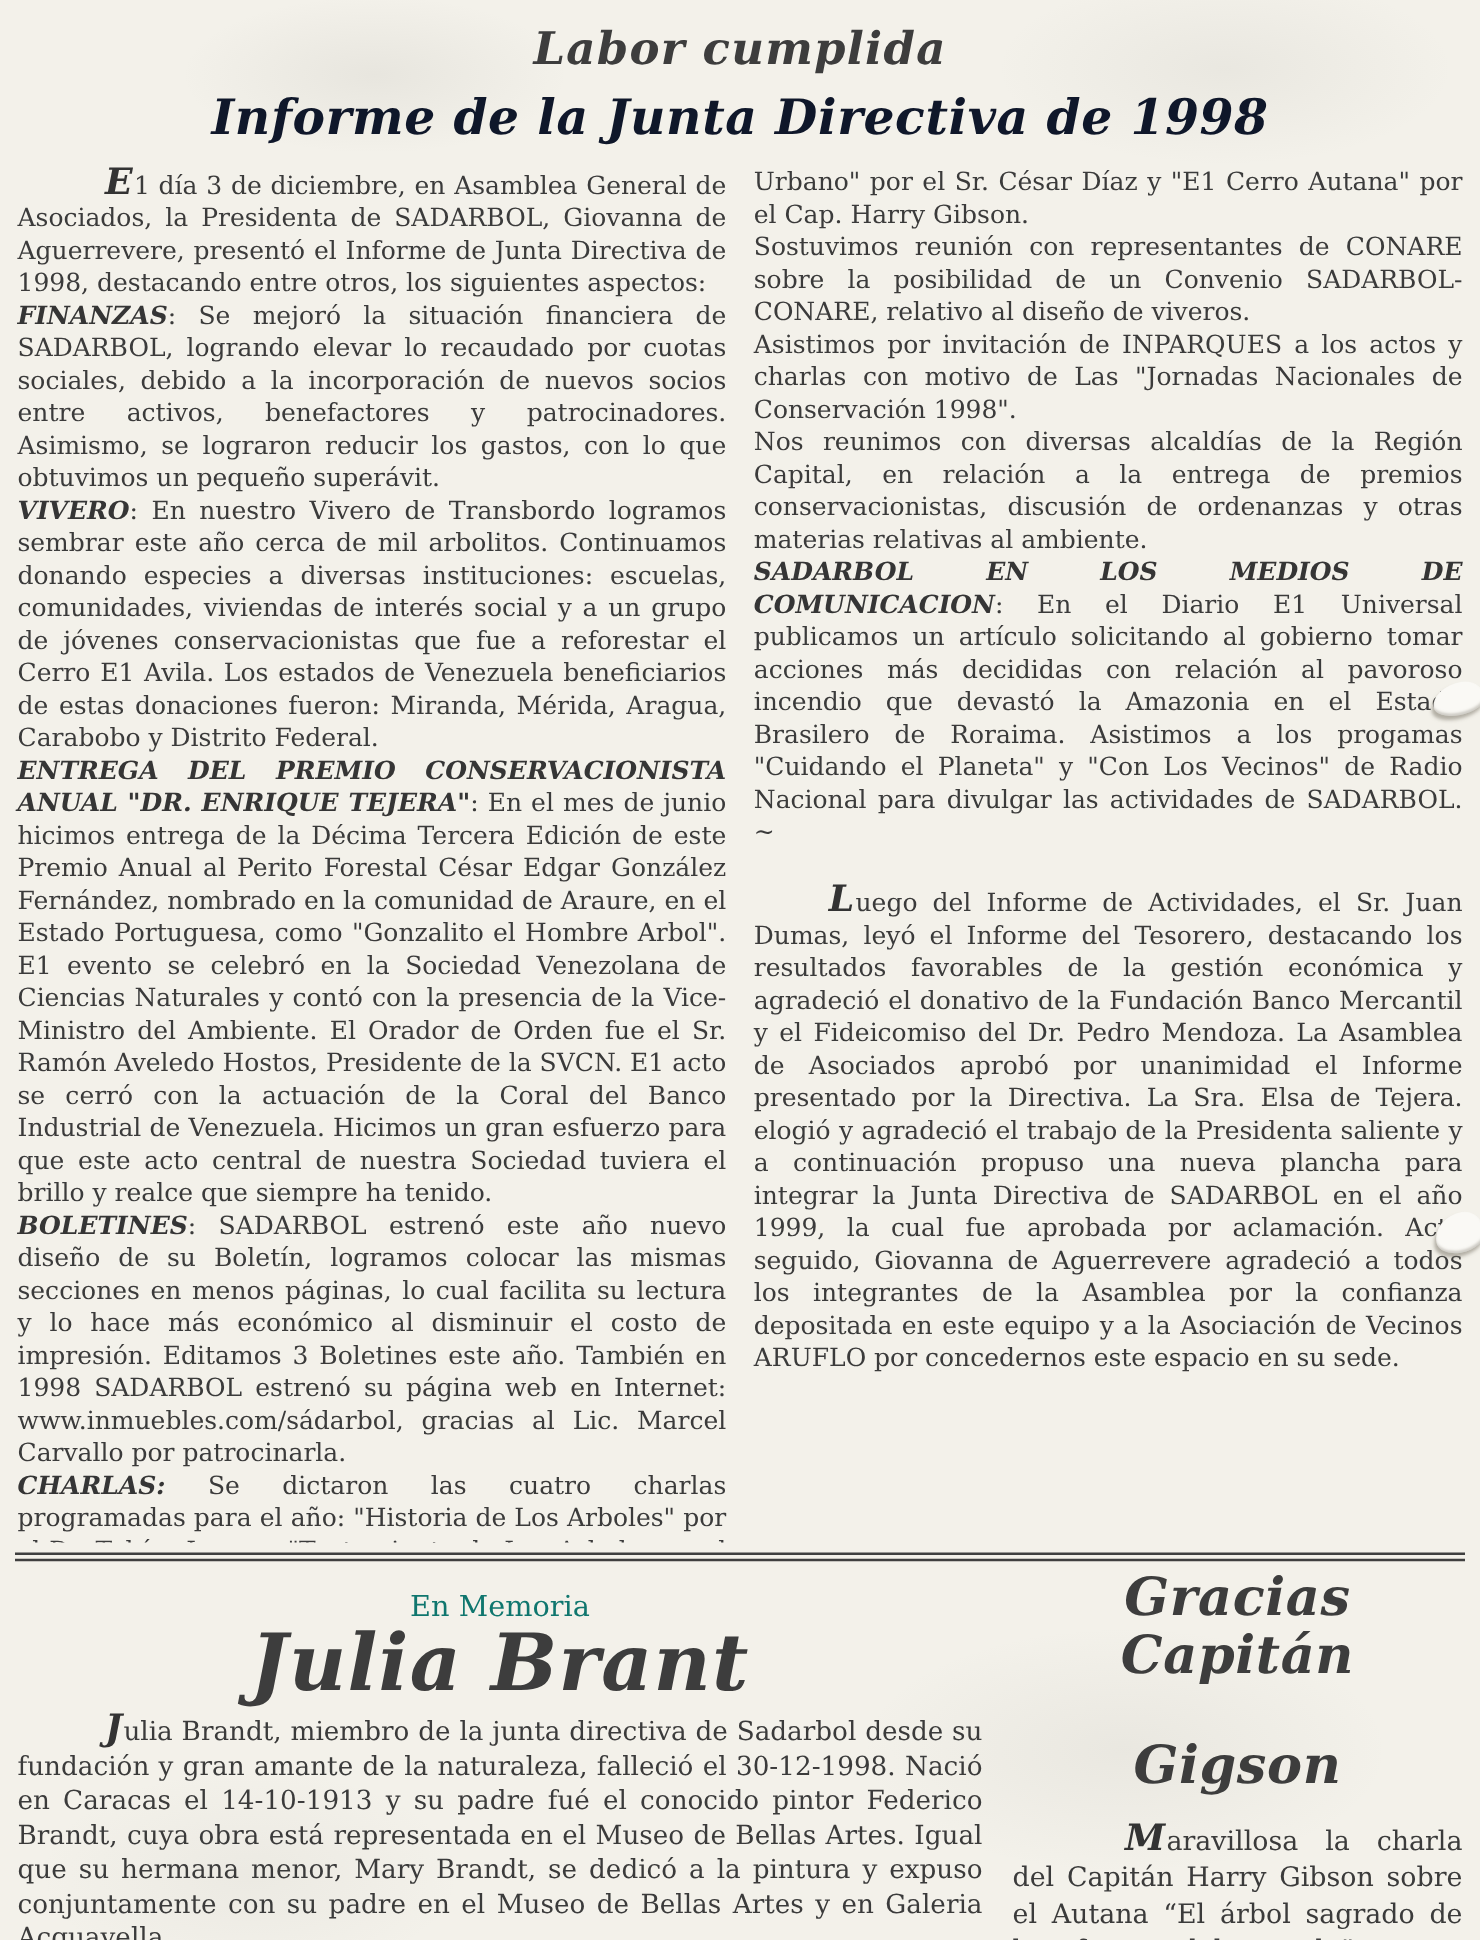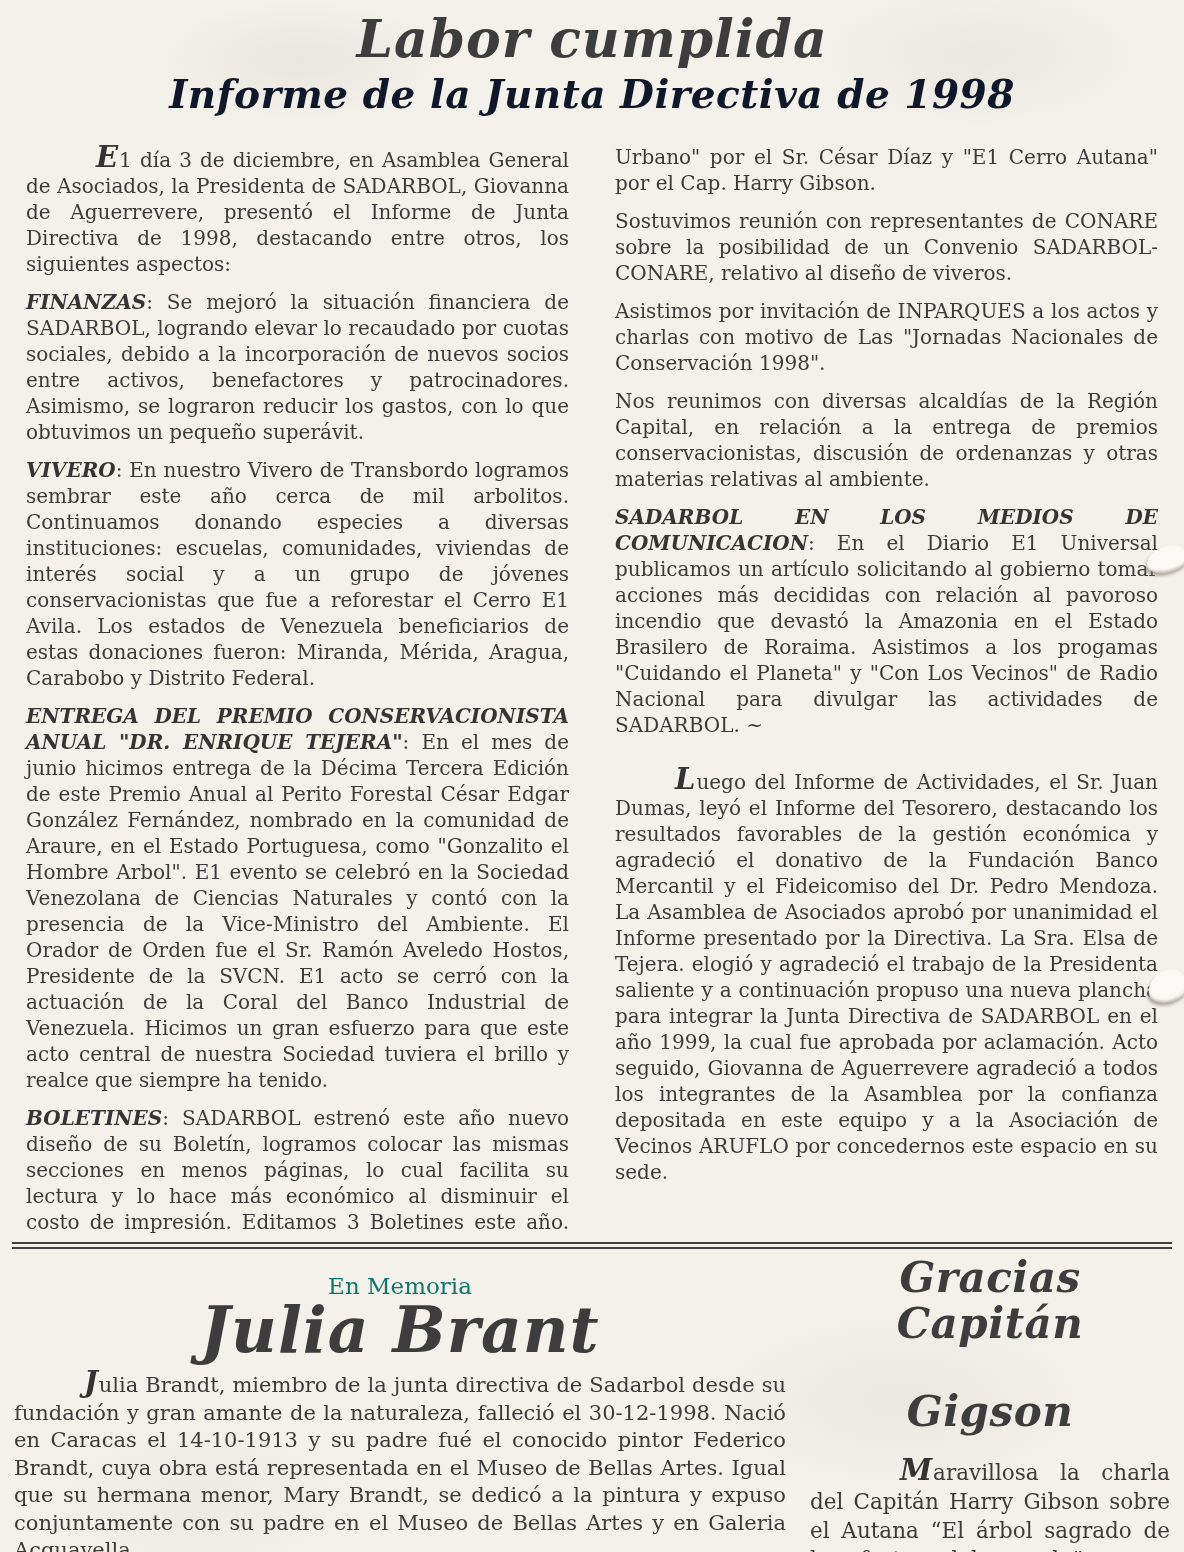--- a/index.html
+++ b/index.html
@@ -20,39 +20,39 @@
     position:absolute; inset:0;
     background:
       radial-gradient(220px 90px at 300px 60px, rgba(150,148,140,0.12), transparent 70%),
       radial-gradient(260px 110px at 980px 55px, rgba(150,148,140,0.10), transparent 70%),
       radial-gradient(300px 140px at 900px 1400px, rgba(150,148,140,0.10), transparent 70%),
       radial-gradient(240px 120px at 200px 1500px, rgba(150,148,140,0.08), transparent 70%);
     pointer-events:none;
   }
   header { text-align:center; padding-top:10px; position:relative; }
   .title {
-    font-size:52px; line-height:58px;
+    font-size:36px; line-height:58px;
     font-weight:bold; font-style:italic;
     color:#3d3d3d; letter-spacing:1px;
   }
   .subtitle {
     font-size:39px; line-height:44px;
     font-weight:bold; font-style:italic;
     color:#0f172a; letter-spacing:0.5px;
     margin-top:4px;
   }
   .columns {
     display:flex; gap:22px;
     padding:0 14px; margin-top:16px;
     height:1102px; overflow:hidden;
     position:relative;
   }
   .col { flex:1; }
   .body-para {
-    margin:12px;
+    margin:0;
     font-size:20px; line-height:26px;
     text-align:justify;
     color:#3b3b3b;
   }
   .runin { font-weight:bold; font-style:italic; color:#353535; }
   .lead-initial {
     font-weight:bold; font-style:italic;
     font-size:29px; line-height:26px;
     color:#333;
     padding-right:1px;

